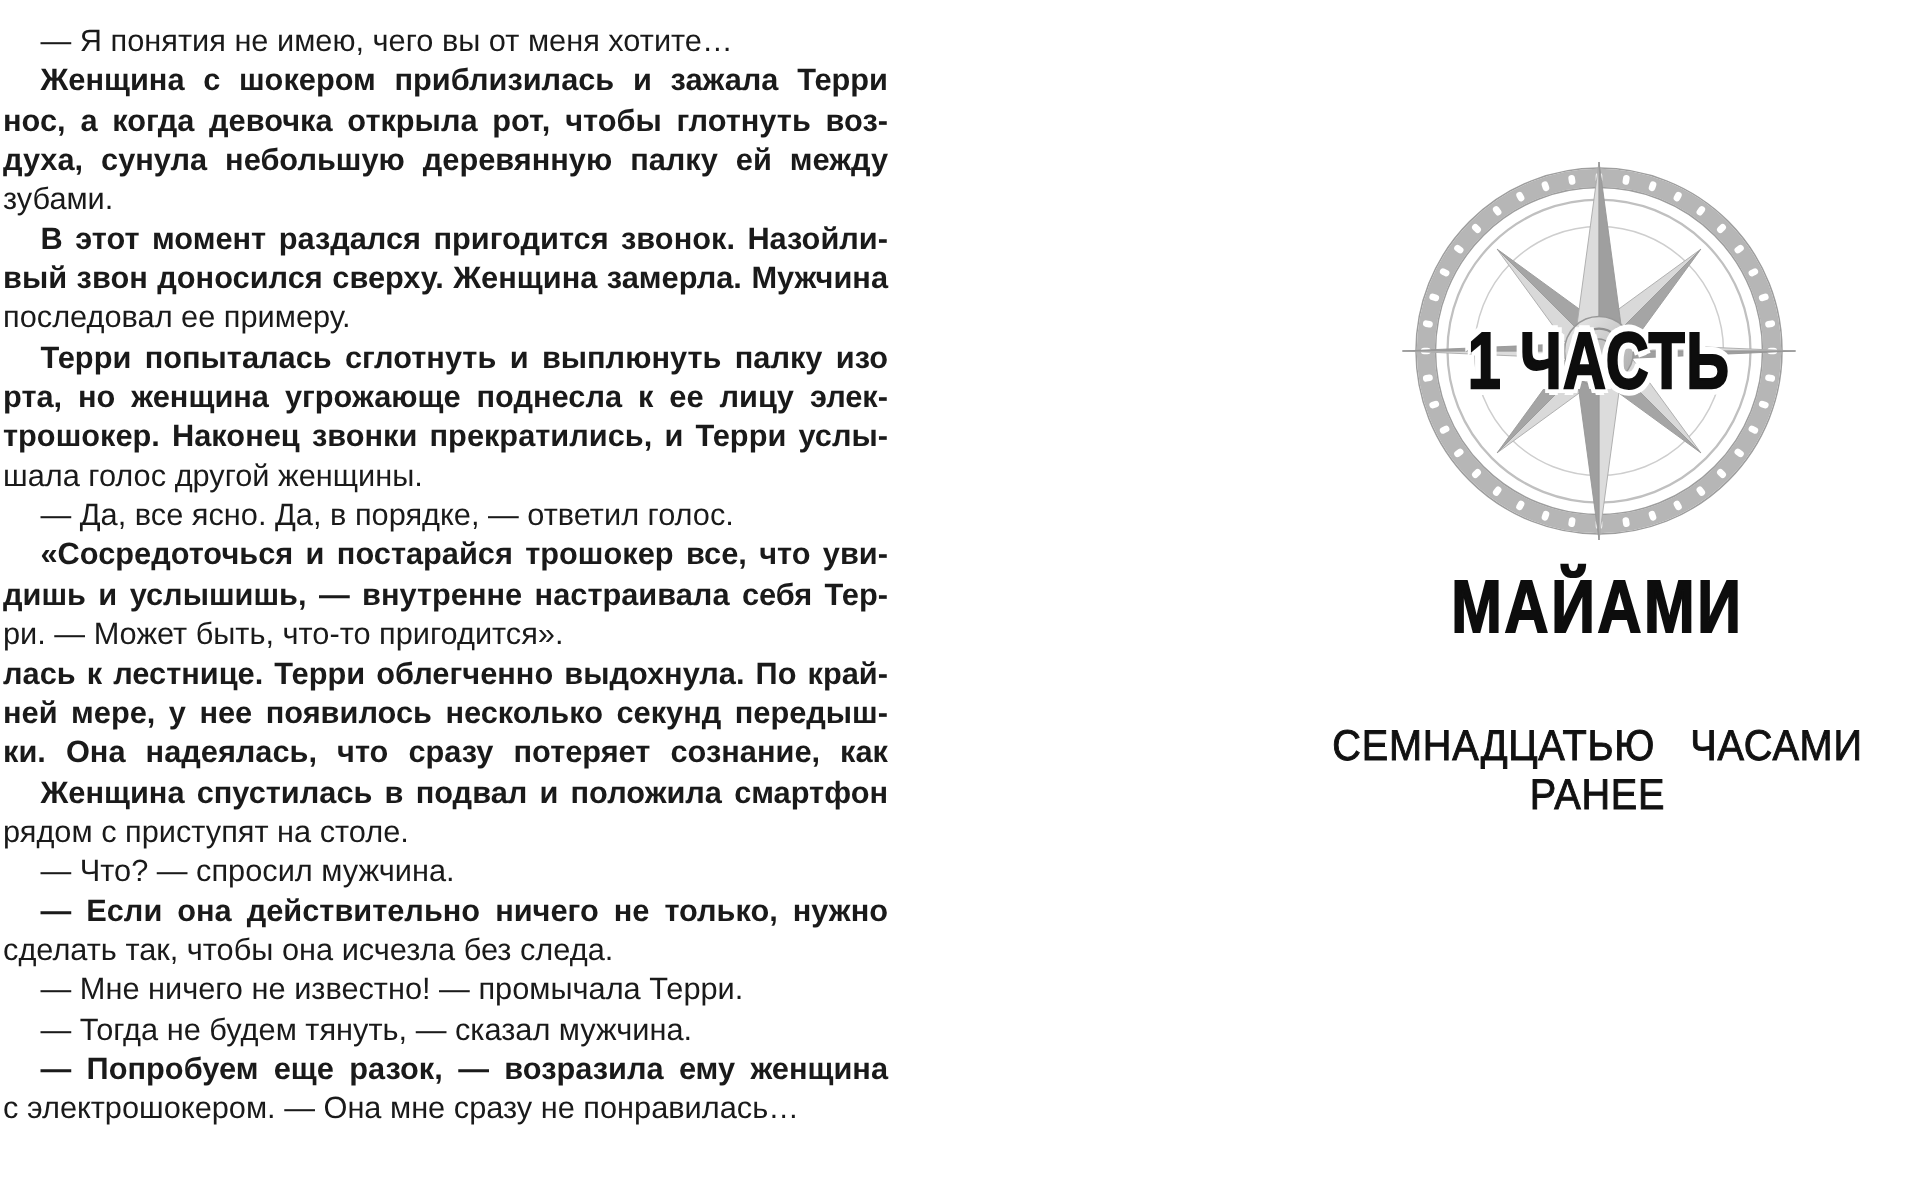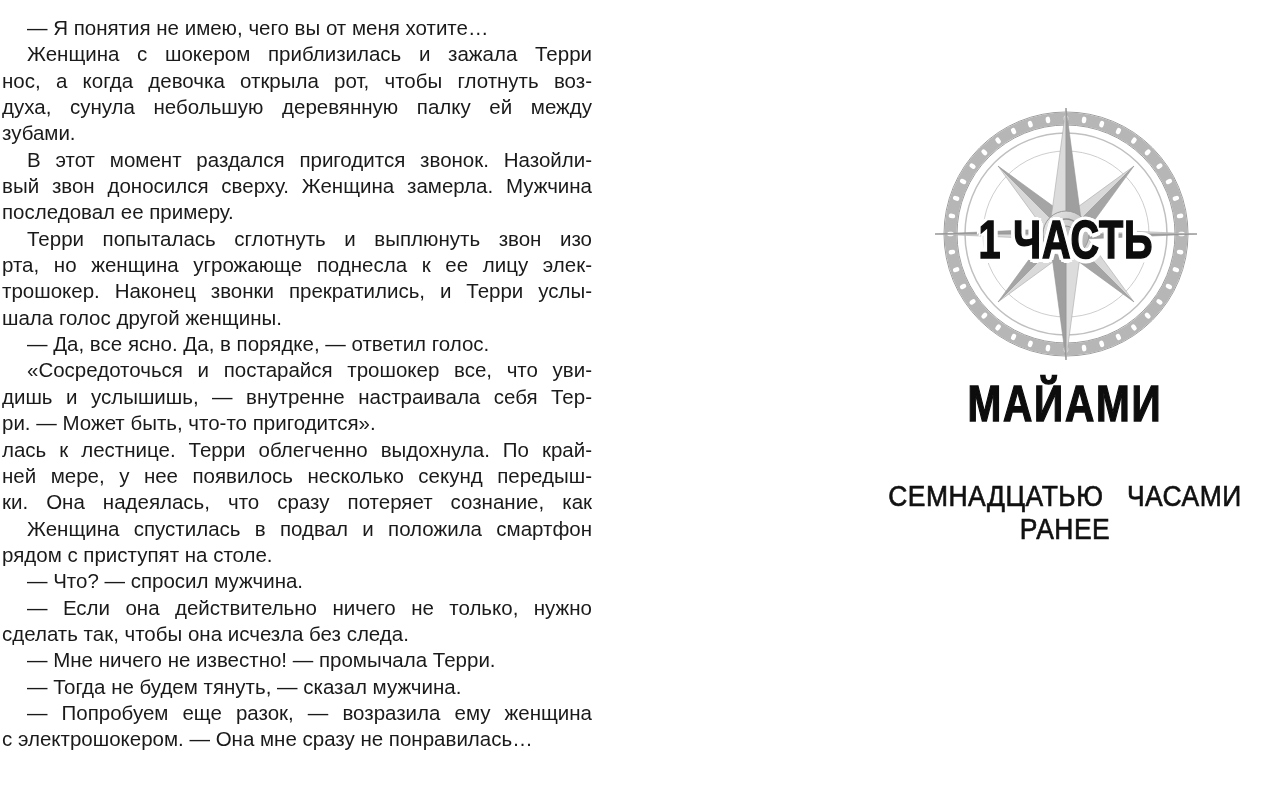--- a/index.html
+++ b/index.html
@@ -10,21 +10,21 @@
   .page{position:absolute;top:0;height:700px;margin-top:12px;}
   .page-left{left:0;width:640px;}
   .page-right{left:635px;width:636px;}
 
   
   .left-text{position:absolute;left:2px;top:3px;width:590px;}
   .line{
     font-size:20.5px;line-height:26.35px;color:#1a1a1a;
     text-align:justify;text-align-last:left;white-space:normal;
   }
-  .line.just{text-align-last:justify;}
+  .line.just{text-align-last:justify;font-weight:bold;}
   .line.indent{text-indent:25px;}
 
   
   .compass{position:absolute;left:295px;top:86px;width:272px;height:272px;}
 
   
   .part-label{
     position:absolute;left:295px;top:198px;width:272px;text-align:center;
     font-size:45px;font-weight:700;letter-spacing:1px;color:#0d0d0d;
     transform:scale(0.88,1.18);transform-origin:center top;
@@ -53,21 +53,21 @@
 <div class="page page-left">
   <div class="left-text">
       <div class="line indent">— Я понятия не имею, чего вы от меня хотите…</div>
       <div class="line indent just">Женщина с шокером приблизилась и зажала Терри</div>
       <div class="line just">нос, а когда девочка открыла рот, чтобы глотнуть воз-</div>
       <div class="line just">духа, сунула небольшую деревянную палку ей между</div>
       <div class="line">зубами.</div>
       <div class="line indent just">В этот момент раздался пригодится звонок. Назойли-</div>
       <div class="line just">вый звон доносился сверху. Женщина замерла. Мужчина</div>
       <div class="line">последовал ее примеру.</div>
-      <div class="line indent just">Терри попыталась сглотнуть и выплюнуть звон изо</div>
+      <div class="line indent just">Терри попыталась сглотнуть и выплюнуть палку изо</div>
       <div class="line just">рта, но женщина угрожающе поднесла к ее лицу элек-</div>
       <div class="line just">трошокер. Наконец звонки прекратились, и Терри услы-</div>
       <div class="line">шала голос другой женщины.</div>
       <div class="line indent">— Да, все ясно. Да, в порядке, — ответил голос.</div>
       <div class="line indent just">«Сосредоточься и постарайся трошокер все, что уви-</div>
       <div class="line just">дишь и услышишь, — внутренне настраивала себя Тер-</div>
       <div class="line">ри. — Может быть, что-то пригодится».</div>
       <div class="line just">лась к лестнице. Терри облегченно выдохнула. По край-</div>
       <div class="line just">ней мере, у нее появилось несколько секунд передыш-</div>
       <div class="line just">ки. Она надеялась, что сразу потеряет сознание, как</div>

